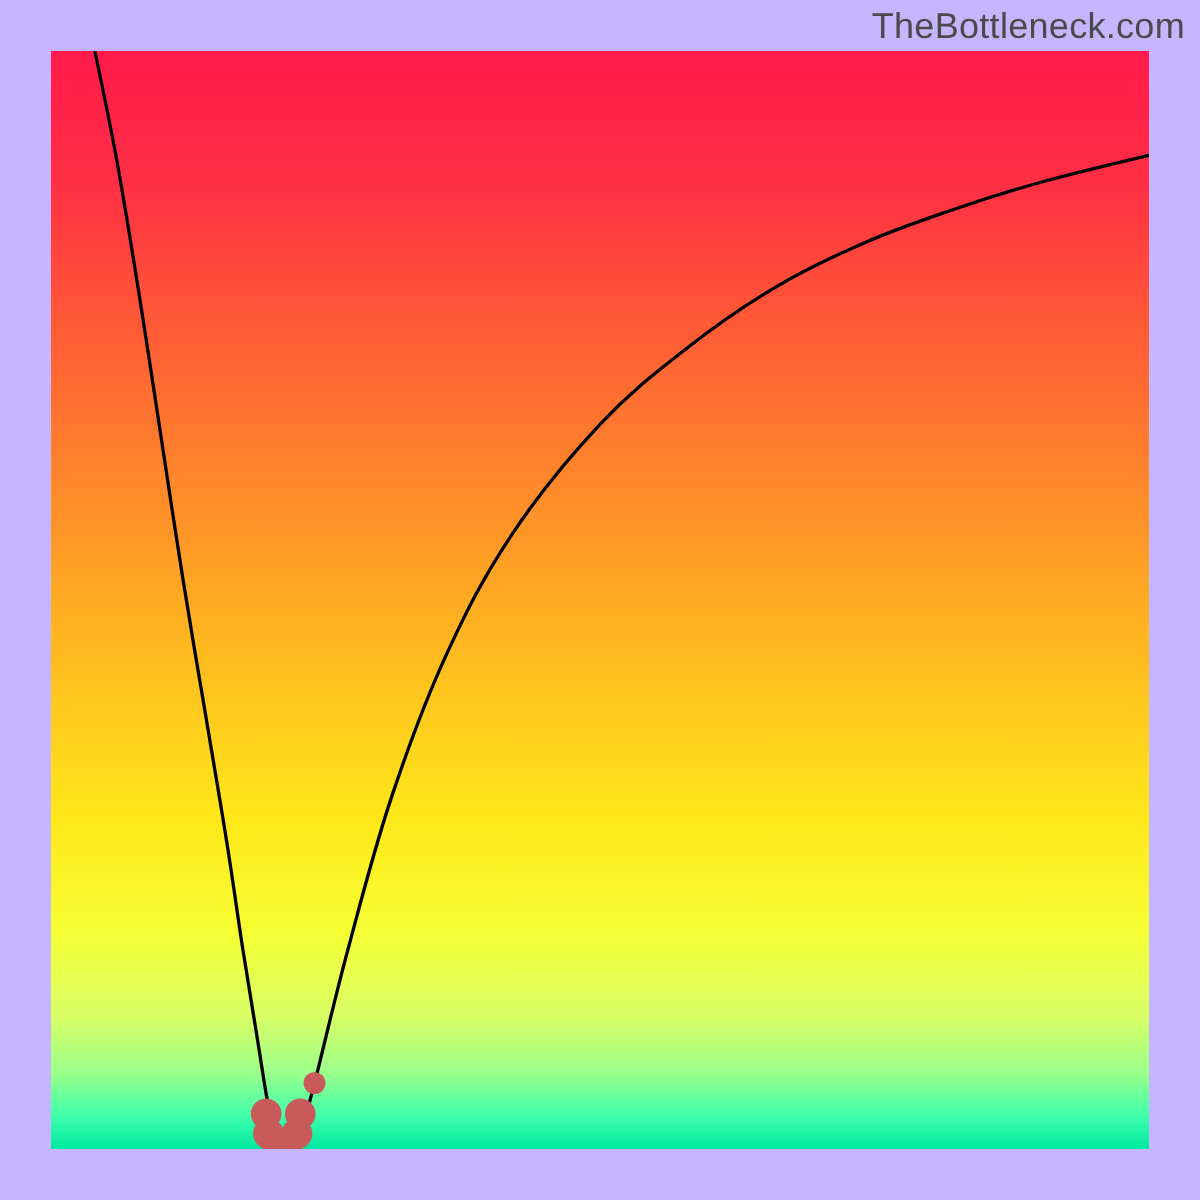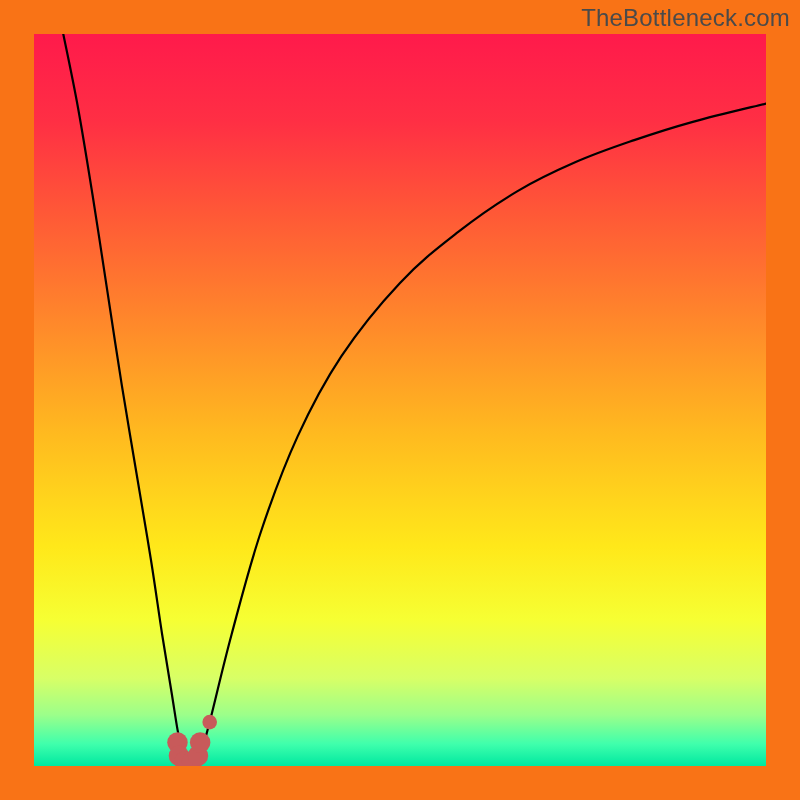--- a/index.html
+++ b/index.html
@@ -9,21 +9,21 @@
     height: 800px;
     overflow: hidden;
     background: #000;
     font-family: Arial, Helvetica, sans-serif;
   }
   .frame {
     position: absolute;
     top: 0; left: 0;
     width: 800px;
     height: 800px;
-    background: #f97316;
+    background: #c4b5fd;
   }
   .plot-area {
     position: absolute;
     top: 34px;
     left: 34px;
     width: 732px;
     height: 732px;
     overflow: hidden;
   }
   .gradient {

